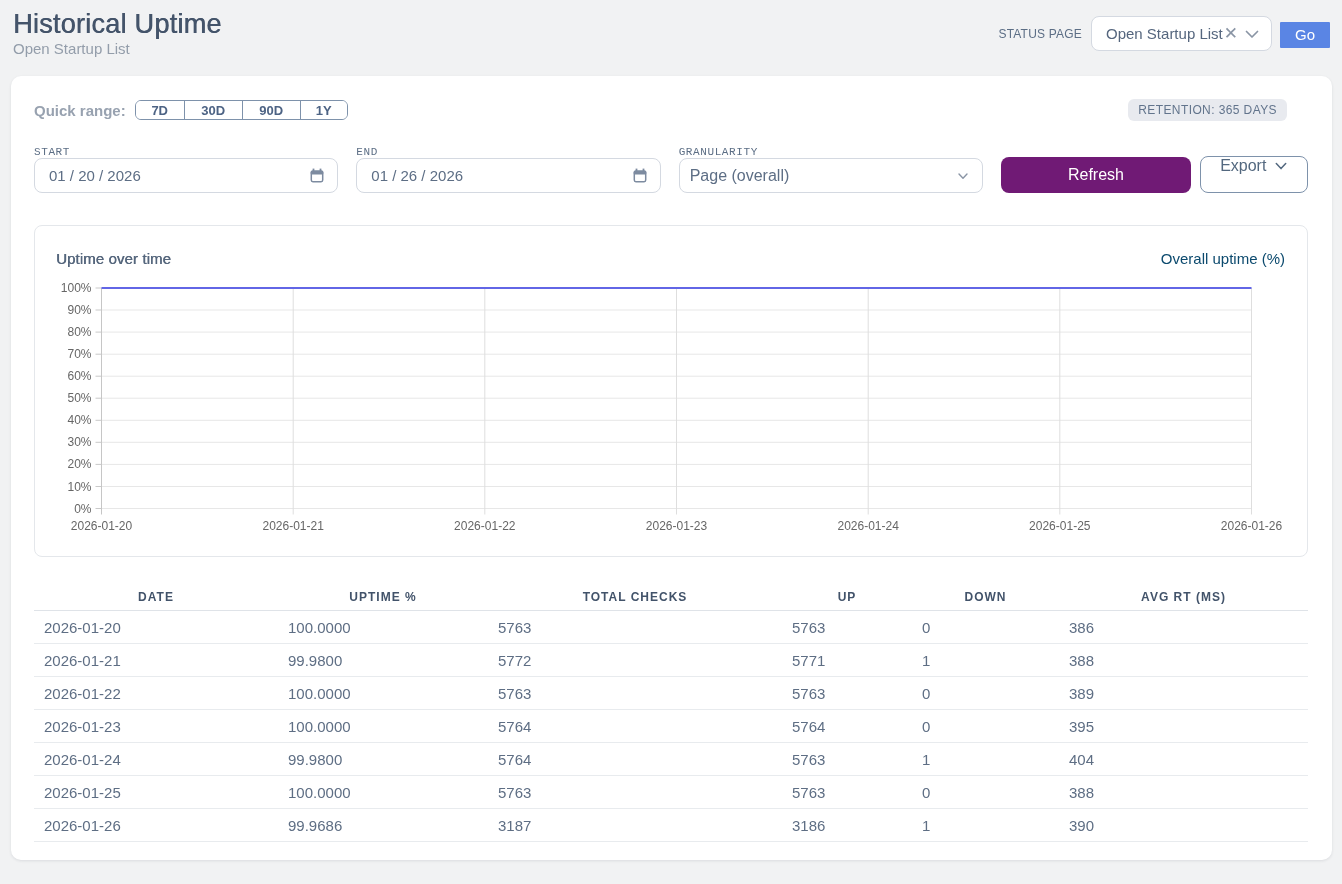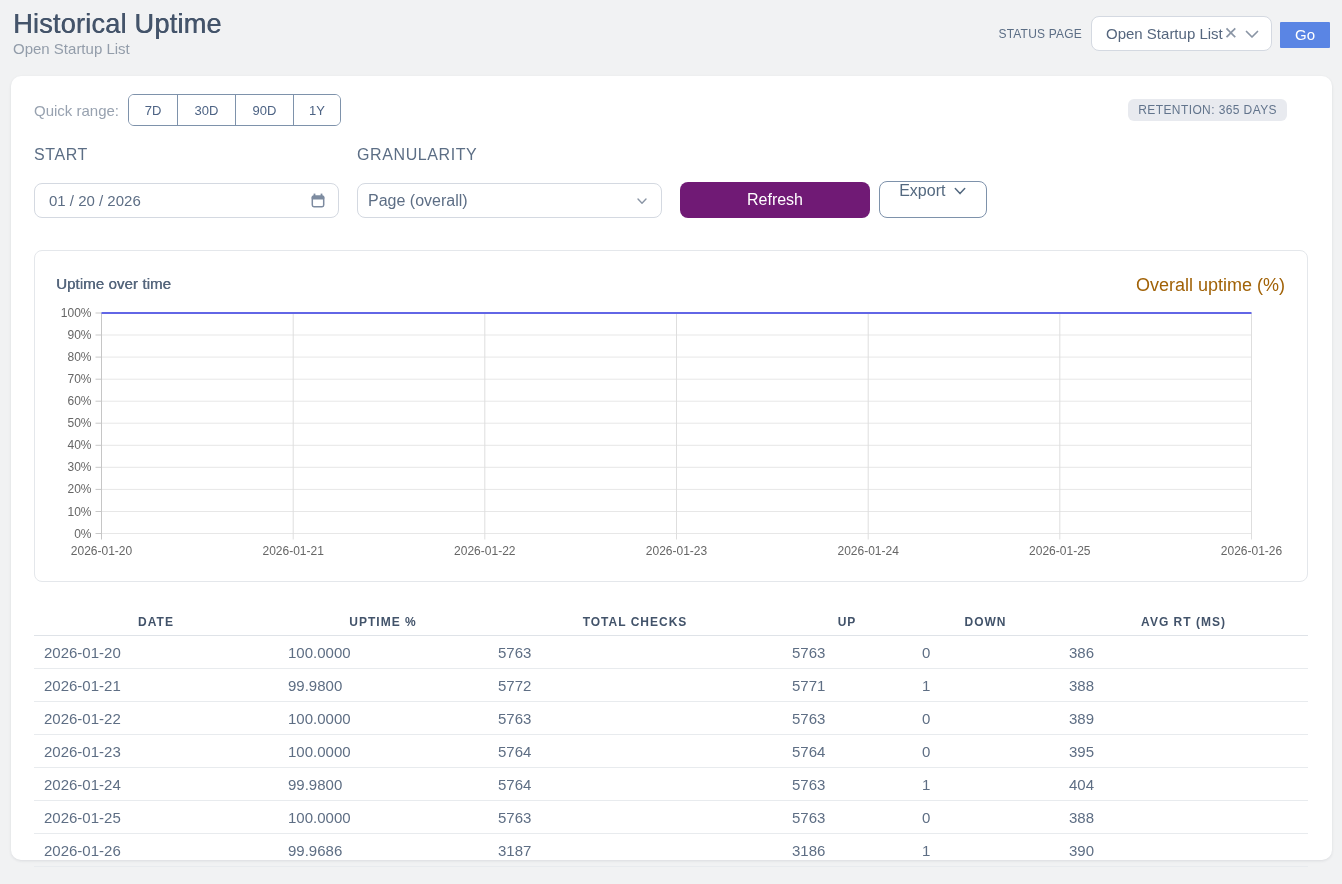--- a/index.html
+++ b/index.html
@@ -20,42 +20,42 @@
   display: flex; align-items: center; padding: 0 10px 0 14px; color: #55667e; font-size: 15px; white-space: nowrap; }
 .spSelect .x { color: #8a95a5; font-size: 17px; margin-left: 1px; }
 .spSelect .chev { margin-left: 6px; }
 .goBtn { width: 50px; height: 26px; margin-left: 8px; background: #5a85e4; border-radius: 1px; color: #fff;
   font-size: 15px; display: flex; align-items: center; justify-content: center; margin-top: 4px;}
 
 .card { background: #fff; border-radius: 10px; box-shadow: 0 1px 3px rgba(20,30,50,0.10); width: 1321px; margin-left: 1px;
   padding: 22px 24px 0 23px; height: 784px; }
 .row1 { display: flex; justify-content: space-between; align-items: center; height: 24px; }
 .qlabel { font-size: 15px; color: #98a2b0; margin-right: 9px; }
-.qleft { display: flex; align-items: center; }
-.btngroup { display: flex; border: 1px solid #7e92ab; border-radius: 6px; overflow: hidden; height: 32px; }
+.qleft { display: flex; align-items: center; font-weight: bold; }
+.btngroup { display: flex; border: 1px solid #7e92ab; border-radius: 6px; overflow: hidden; height: 20px; }
 .btngroup .seg { font-size: 13px; color: #4d6384; display: flex; align-items: center; justify-content: center; background: #fff; }
 .btngroup .seg + .seg { border-left: 1px solid #7e92ab; }
 .badge { background: #e8eaef; border-radius: 6px; height: 22px; margin-right: 21px; padding: 0 10px; display: flex; align-items: center;
   font-size: 12px; color: #62748c; letter-spacing: 0.4px; font-weight: 400; }
 
 .formrow { display: flex; margin-top: 24px; }
 .field { width: 305px; margin-right: 18px; }
-.flabel { font-size: 16px; letter-spacing: 0.6px; color: #5c6e85; margin-bottom: 19px; }
+.flabel { font-size: 11px; letter-spacing: 0.6px; color: #5c6e85; margin-bottom: 0; font-family: Liberation Mono, monospace; }
 .finput { height: 35px; border: 1px solid #d4d9e1; border-radius: 8px; background: #fff; display: flex; align-items: center;
   padding: 0 12px 0 14px; font-size: 15px; color: #5d6e85; }
 .finput .grow { flex: 1; }
 .btns { display: flex; align-items: flex-end; }
 .refreshBtn { width: 190px; height: 36px; background: #701a75; border-radius: 8px; color: #fff; font-size: 16px;
   display: flex; align-items: center; justify-content: center; }
 .exportBtn { width: 108px; height: 37px; margin-left: 9px; background: #fff; border: 1px solid #7e92ab; border-radius: 8px;
   color: #53687f; font-size: 16px; display: flex; align-items: flex-start; justify-content: center; }
 
 .chartcard { position: relative; margin-top: 32px; width: 1274px; height: 332px; border: 1px solid #e4e7eb; border-radius: 8px; }
 .ctitle { position: absolute; left: 21px; top: 24px; font-size: 15px; font-weight: 400; color: #56677d; text-shadow: 0.4px 0 0 currentColor; letter-spacing: 0.1px; }
-.clegend { position: absolute; right: 22px; top: 24px; font-size: 18px; color: #a16207; }
+.clegend { position: absolute; right: 22px; top: 24px; font-size: 15px; color: #0c4a6e; }
 
 table { border-collapse: collapse; table-layout: fixed; width: 1274px; margin-top: 26px; }
 th { font-size: 12px; font-weight: 700; letter-spacing: 1px; color: #42536a; text-align: center; padding: 7px 10px 6px 10px;
   border-bottom: 1px solid #dfe3e8; }
 td { font-size: 15px; color: #5e6e84; padding: 0 10px; height: 33px; border-bottom: 1px solid #e8ebee; }
 </style>
 </head>
 <body>
 <div class="page">
   <div class="hdr">
@@ -86,20 +86,34 @@
           <div class="seg" style="width:47px">1Y</div>
         </div>
       </div>
       <div class="badge">RETENTION: 365 DAYS</div>
     </div>
     <div class="formrow">
       <div class="field">
         <div class="flabel">START</div>
         <div class="finput">
             <span class="grow">01 / 20 / 2026</span>
+          <svg width="16" height="16" viewBox="0 0 16 16">
+              <g fill="#7d8ba0">
+                <rect x="3.6" y="0.6" width="1.8" height="3"></rect>
+                <rect x="10.6" y="0.6" width="1.8" height="3"></rect>
+                <rect x="1.6" y="2.6" width="12.8" height="4" rx="1.5"></rect>
+              </g>
+              <rect x="2.3" y="3.3" width="11.4" height="10.4" rx="1.6" fill="none" stroke="#7d8ba0" stroke-width="1.5"></rect>
+            </svg>
+        </div>
+      </div>
+      <div class="field">
+        <div class="flabel">END</div>
+        <div class="finput">
+            <span class="grow">01 / 26 / 2026</span>
           <svg width="16" height="16" viewBox="0 0 16 16">
               <g fill="#7d8ba0">
                 <rect x="3.6" y="0.6" width="1.8" height="3"></rect>
                 <rect x="10.6" y="0.6" width="1.8" height="3"></rect>
                 <rect x="1.6" y="2.6" width="12.8" height="4" rx="1.5"></rect>
               </g>
               <rect x="2.3" y="3.3" width="11.4" height="10.4" rx="1.6" fill="none" stroke="#7d8ba0" stroke-width="1.5"></rect>
             </svg>
         </div>
       </div>

